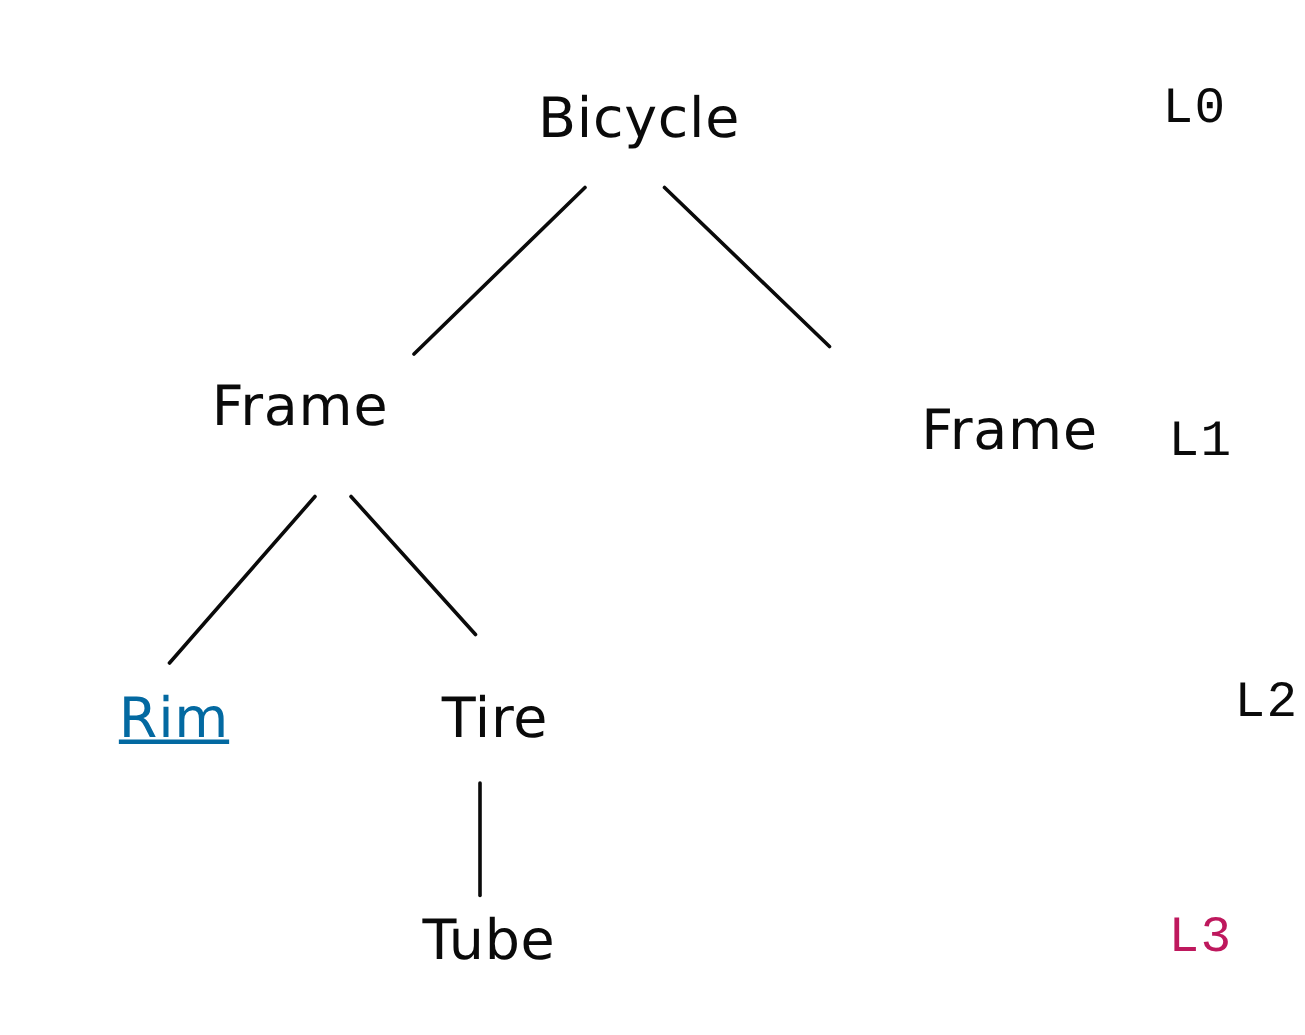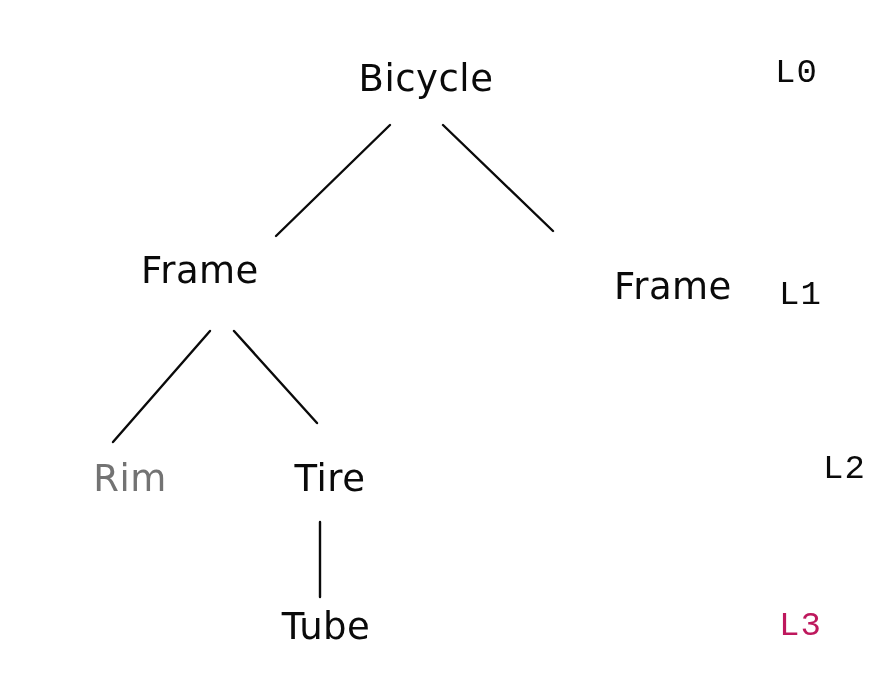--- a/index.html
+++ b/index.html
@@ -57,21 +57,21 @@
         <line x1="210" y1="331" x2="113" y2="442" stroke="#0a0a0a"></line>
         <line x1="234" y1="331" x2="317" y2="423" stroke="#0a0a0a"></line>
         <line x1="320" y1="522" x2="320" y2="597" stroke="#0a0a0a"></line>
       </g>
   </svg>
 
   <div id="nodes-layer">
       <div class="node-label" style="left: 410px; top: 100px; color: rgb(10, 10, 10); margin-left: 16px;">Bicycle</div>
       <div class="node-label" style="left: 200px; top: 292px; color: rgb(10, 10, 10);">Frame</div>
       <div class="node-label" style="left: 641px; top: 308px; color: rgb(10, 10, 10); margin-left: 32px;">Frame</div>
-      <div class="node-label" style="left: 130px; top: 500px; color: #737373;">Rim</div>
+      <div class="node-label" style="left: 116px; top: 500px; color: #0369a1; text-decoration: underline;">Rim</div>
       <div class="node-label" style="left: 330px; top: 500px; color: rgb(10, 10, 10); text-align: center;">Tire</div>
       <div class="node-label" style="left: 326px; top: 648px; color: rgb(10, 10, 10); text-align: center;">Tube</div>
     </div>
   <div id="levels-layer">
       <div class="level-label" style="left: 775px; top: 92px; color: rgb(10, 10, 10);">L0</div>
       <div class="level-label" style="left: 779px; top: 298px; color: rgb(10, 10, 10); margin-top: 16px;">L1</div>
       <div class="level-label" style="left: 779px; top: 488px; color: rgb(10, 10, 10); margin-left: 44px;">L2</div>
       <div class="level-label" style="left: 779px; top: 645px; color: #be185d;">L3</div>
     </div>
 

